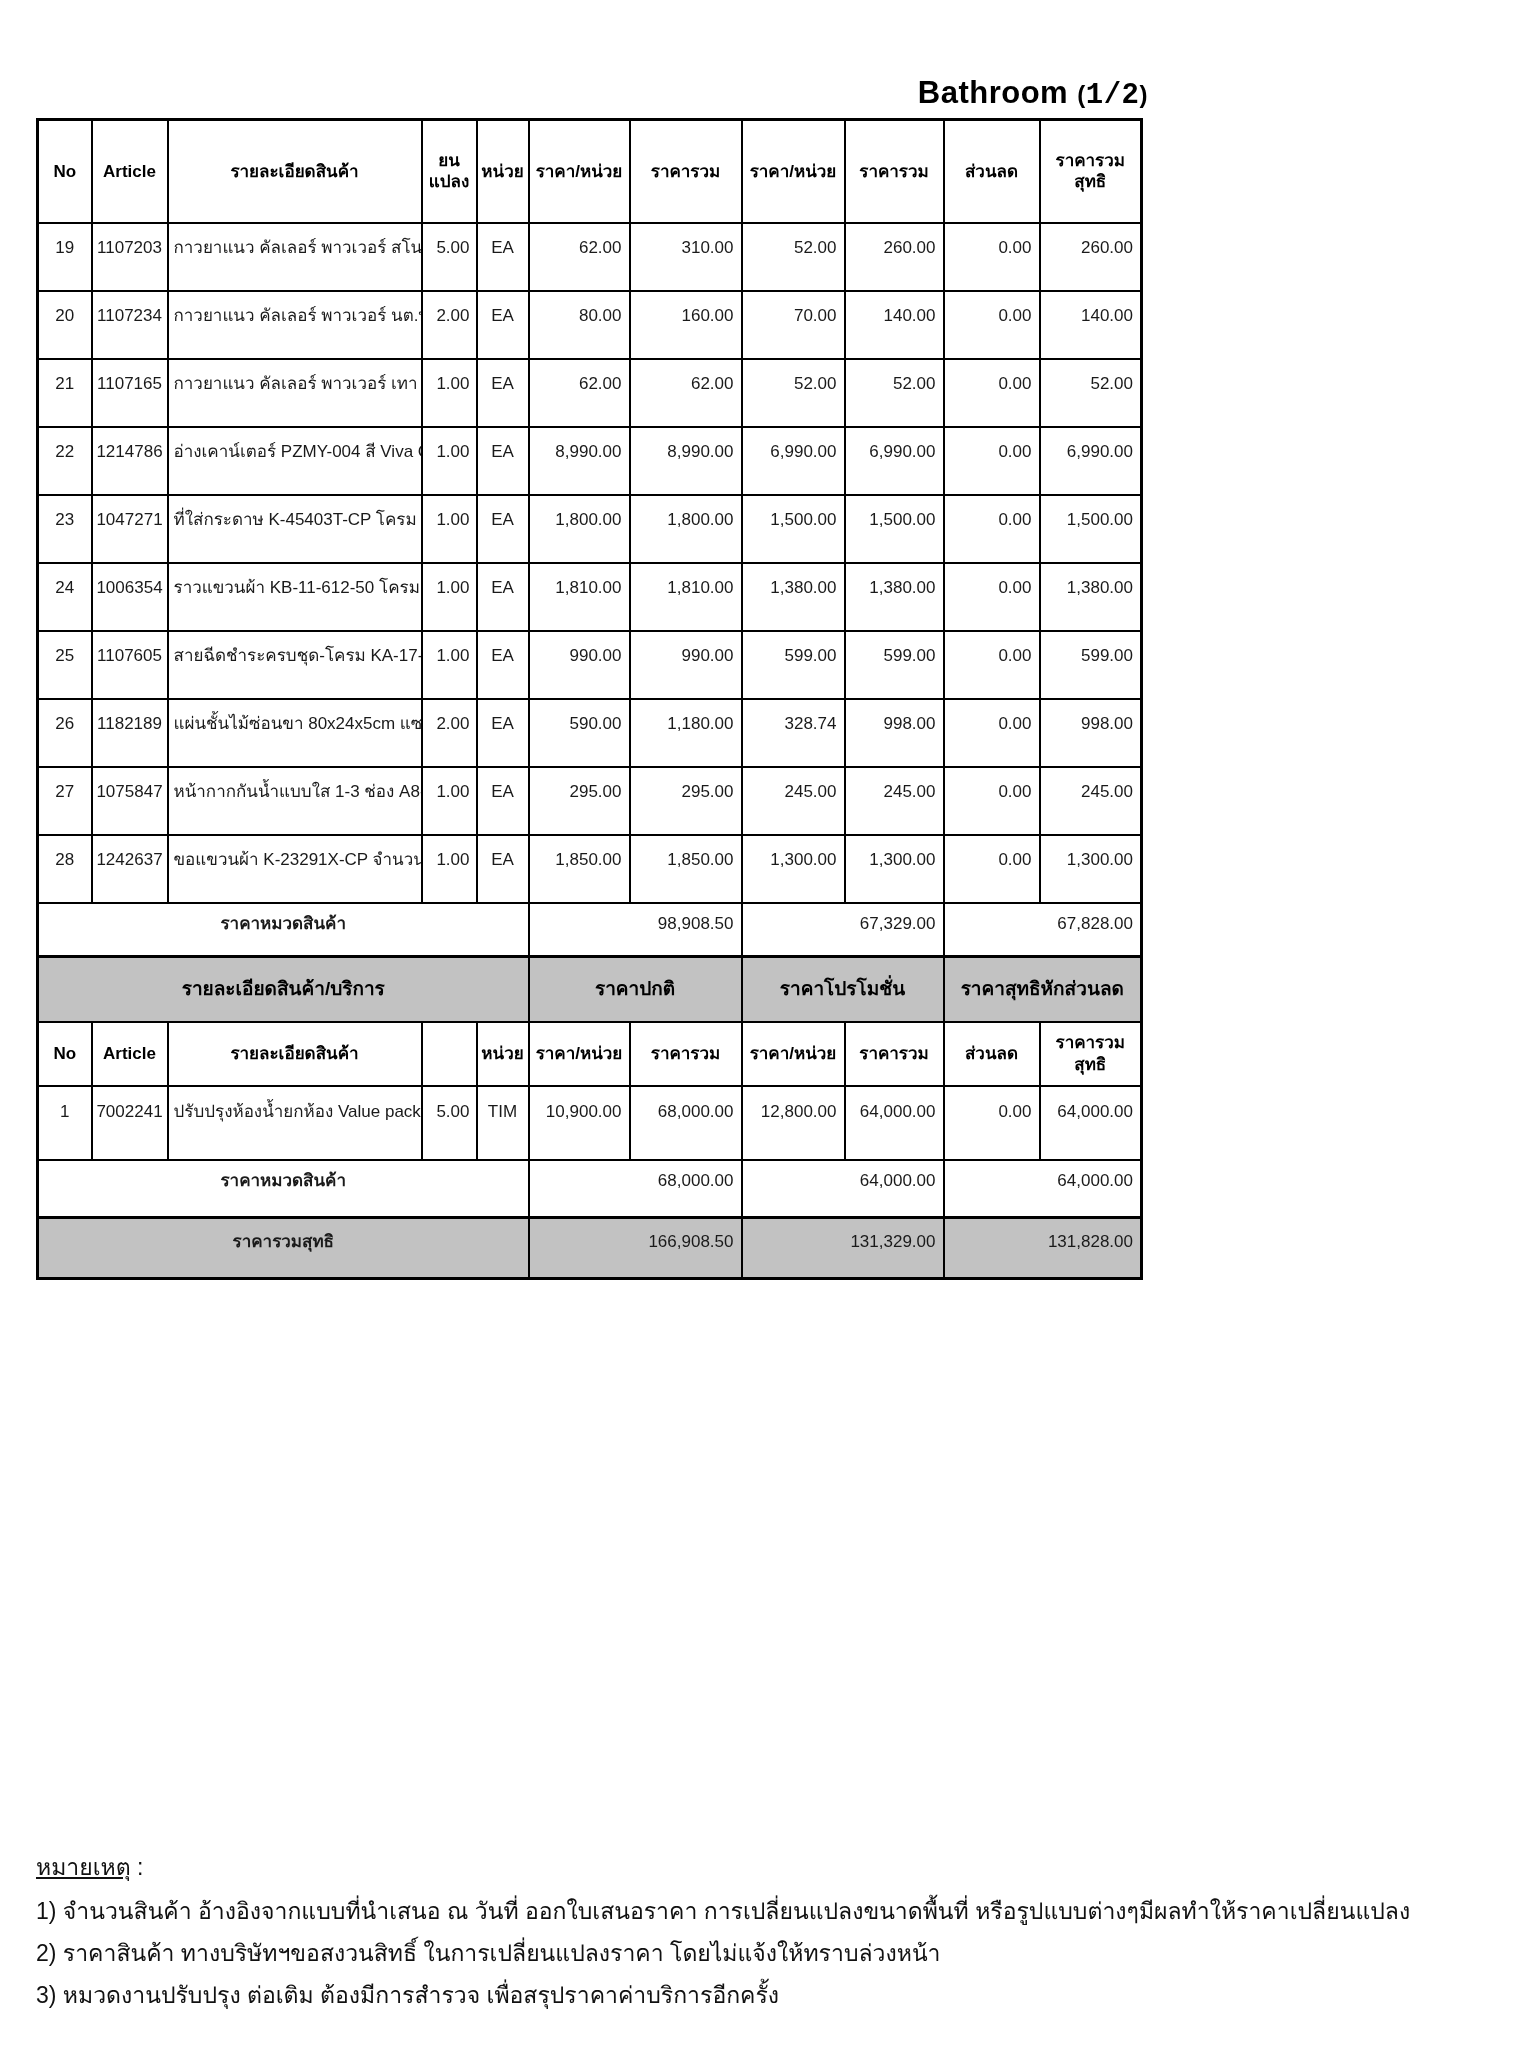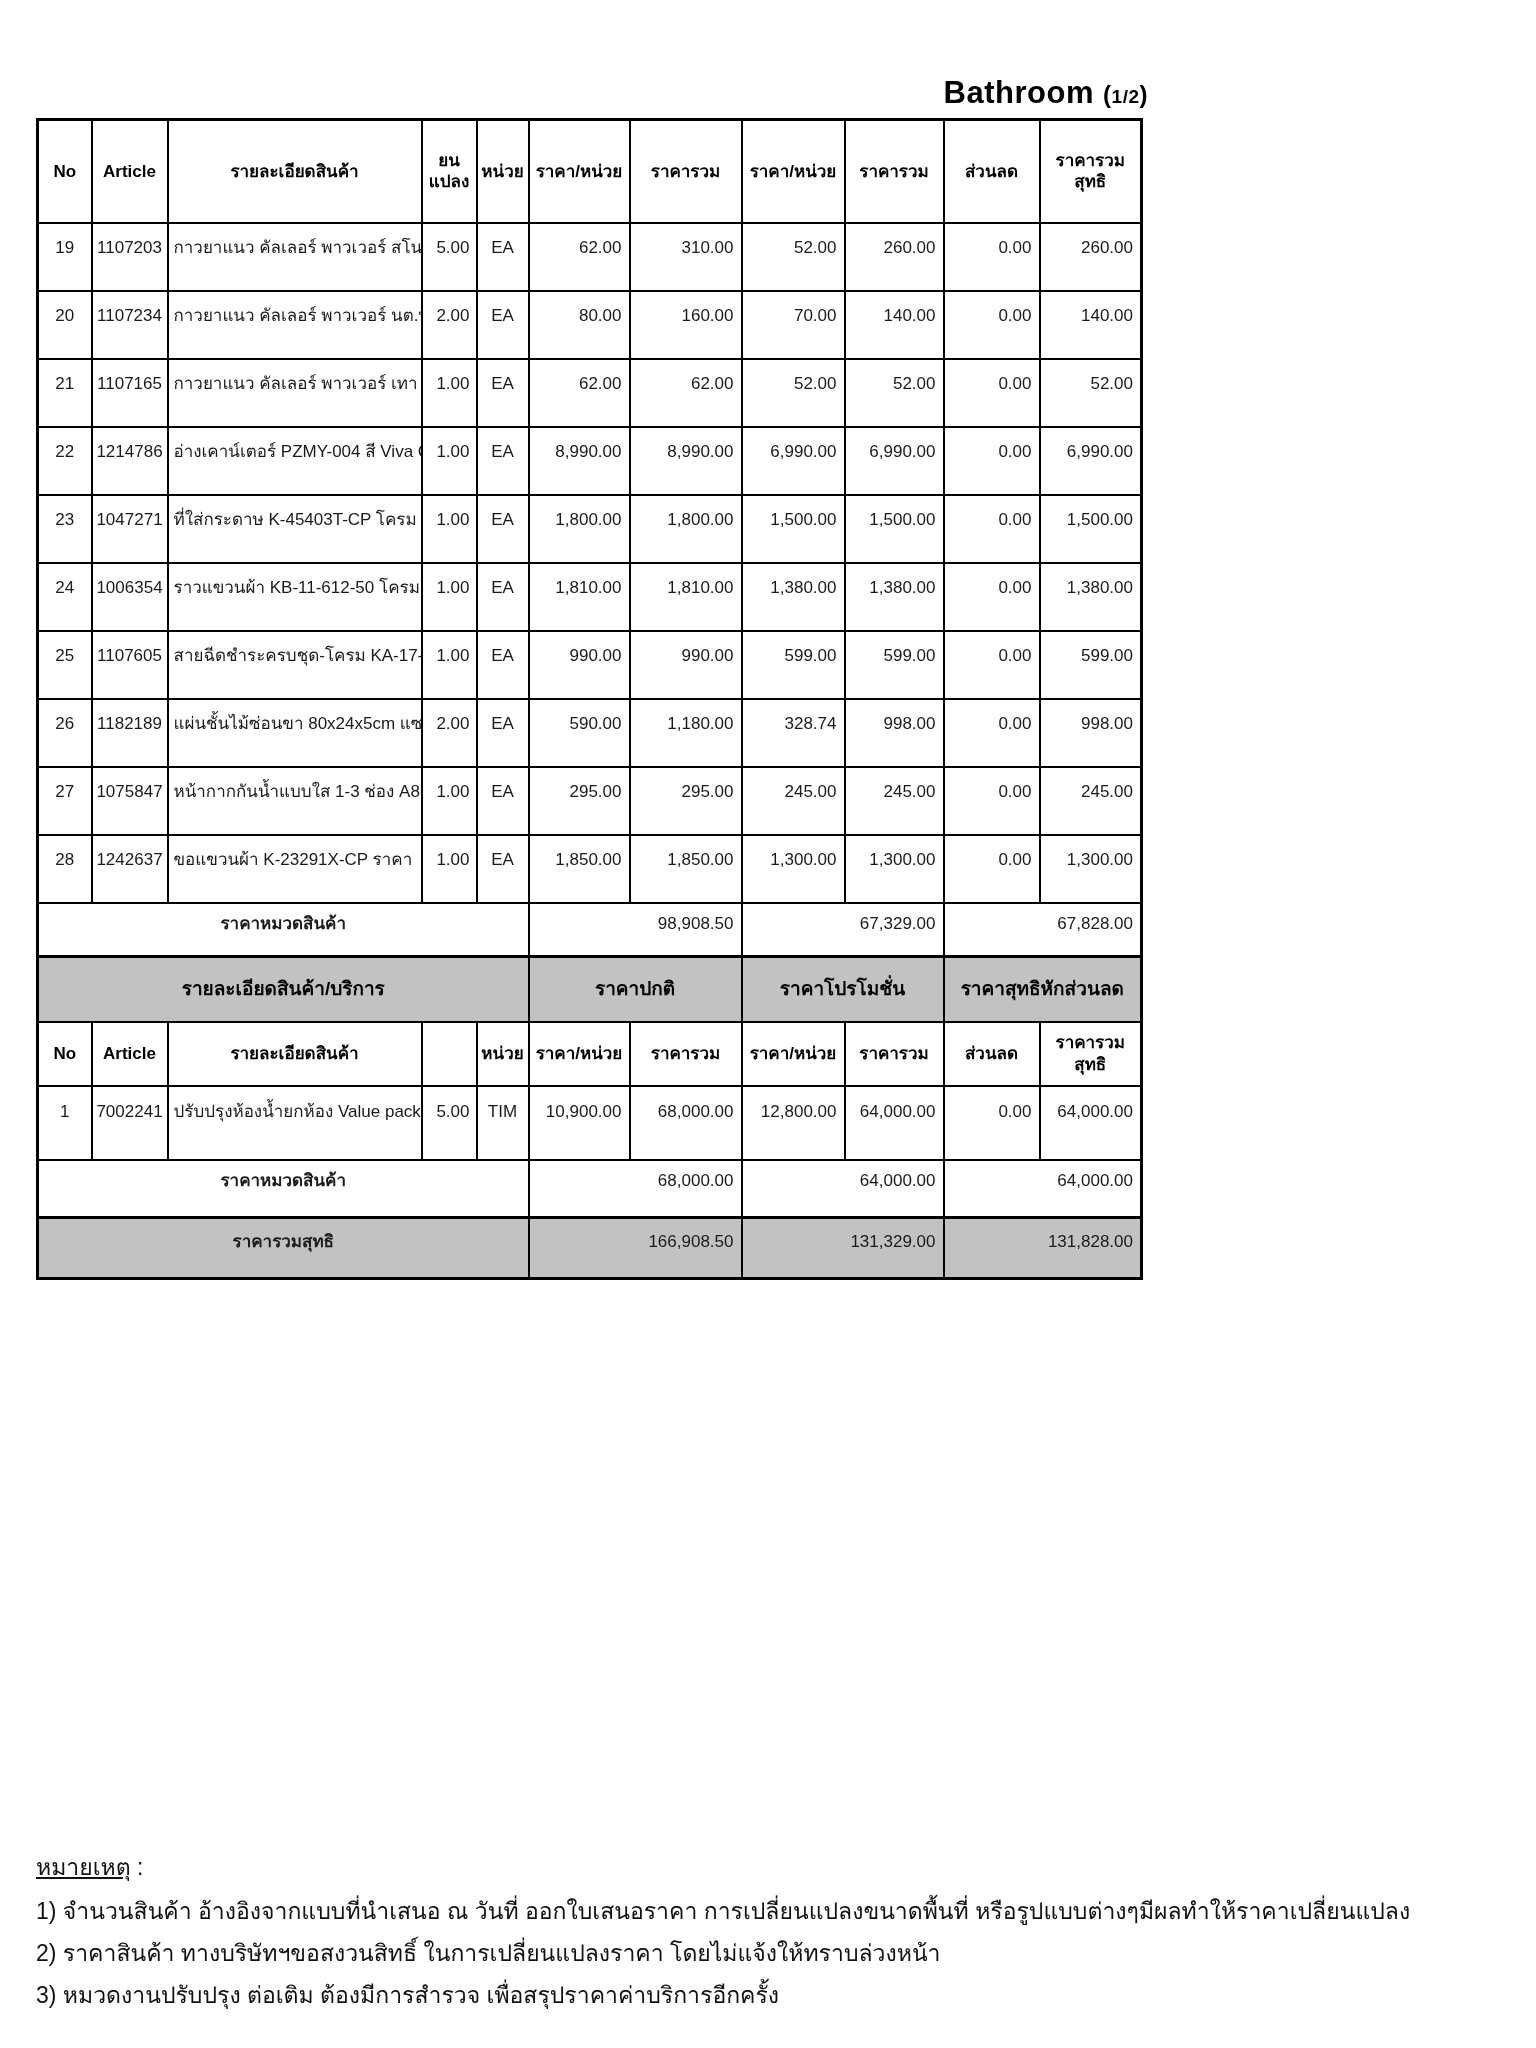--- a/index.html
+++ b/index.html
@@ -11,21 +11,21 @@
     color:#111;
     overflow:hidden;
   }
   .title{
     position:absolute;left:36px;top:74px;width:1112px;
     text-align:right;
     font-weight:bold;font-size:31px;line-height:38px;color:#000;
     letter-spacing:0.5px;
   }
   .title .paren{font-weight:600;font-size:24px;}
-  .title .pagenum{font-weight:bold;font-size:19px;}
+  .title .pagenum{font-weight:bold;font-size:29px;font-family:Liberation Mono, monospace;}
   table.quote{
     position:absolute;left:36px;top:118px;
     width:1104px;
     border-collapse:collapse;
     table-layout:fixed;
     border:3px solid #000;
   }
   .quote th,.quote td{
     border:2px solid #000;
     font-size:17px;
@@ -222,21 +222,21 @@
           <td class="c-num">295.00</td>
           <td class="c-num">295.00</td>
           <td class="c-num">245.00</td>
           <td class="c-num">245.00</td>
           <td class="c-num">0.00</td>
           <td class="c-num">245.00</td>
         </tr>
         <tr class="data-row">
           <td class="c-no">28</td>
           <td class="c-article">1242637</td>
-          <td class="c-desc">ขอแขวนผ้า K-23291X-CP ราคา</td>
+          <td class="c-desc">ขอแขวนผ้า K-23291X-CP จำนวน</td>
           <td class="c-qty">1.00</td>
           <td class="c-unit">EA</td>
           <td class="c-num">1,850.00</td>
           <td class="c-num">1,850.00</td>
           <td class="c-num">1,300.00</td>
           <td class="c-num">1,300.00</td>
           <td class="c-num">0.00</td>
           <td class="c-num">1,300.00</td>
         </tr>
       </tbody>

